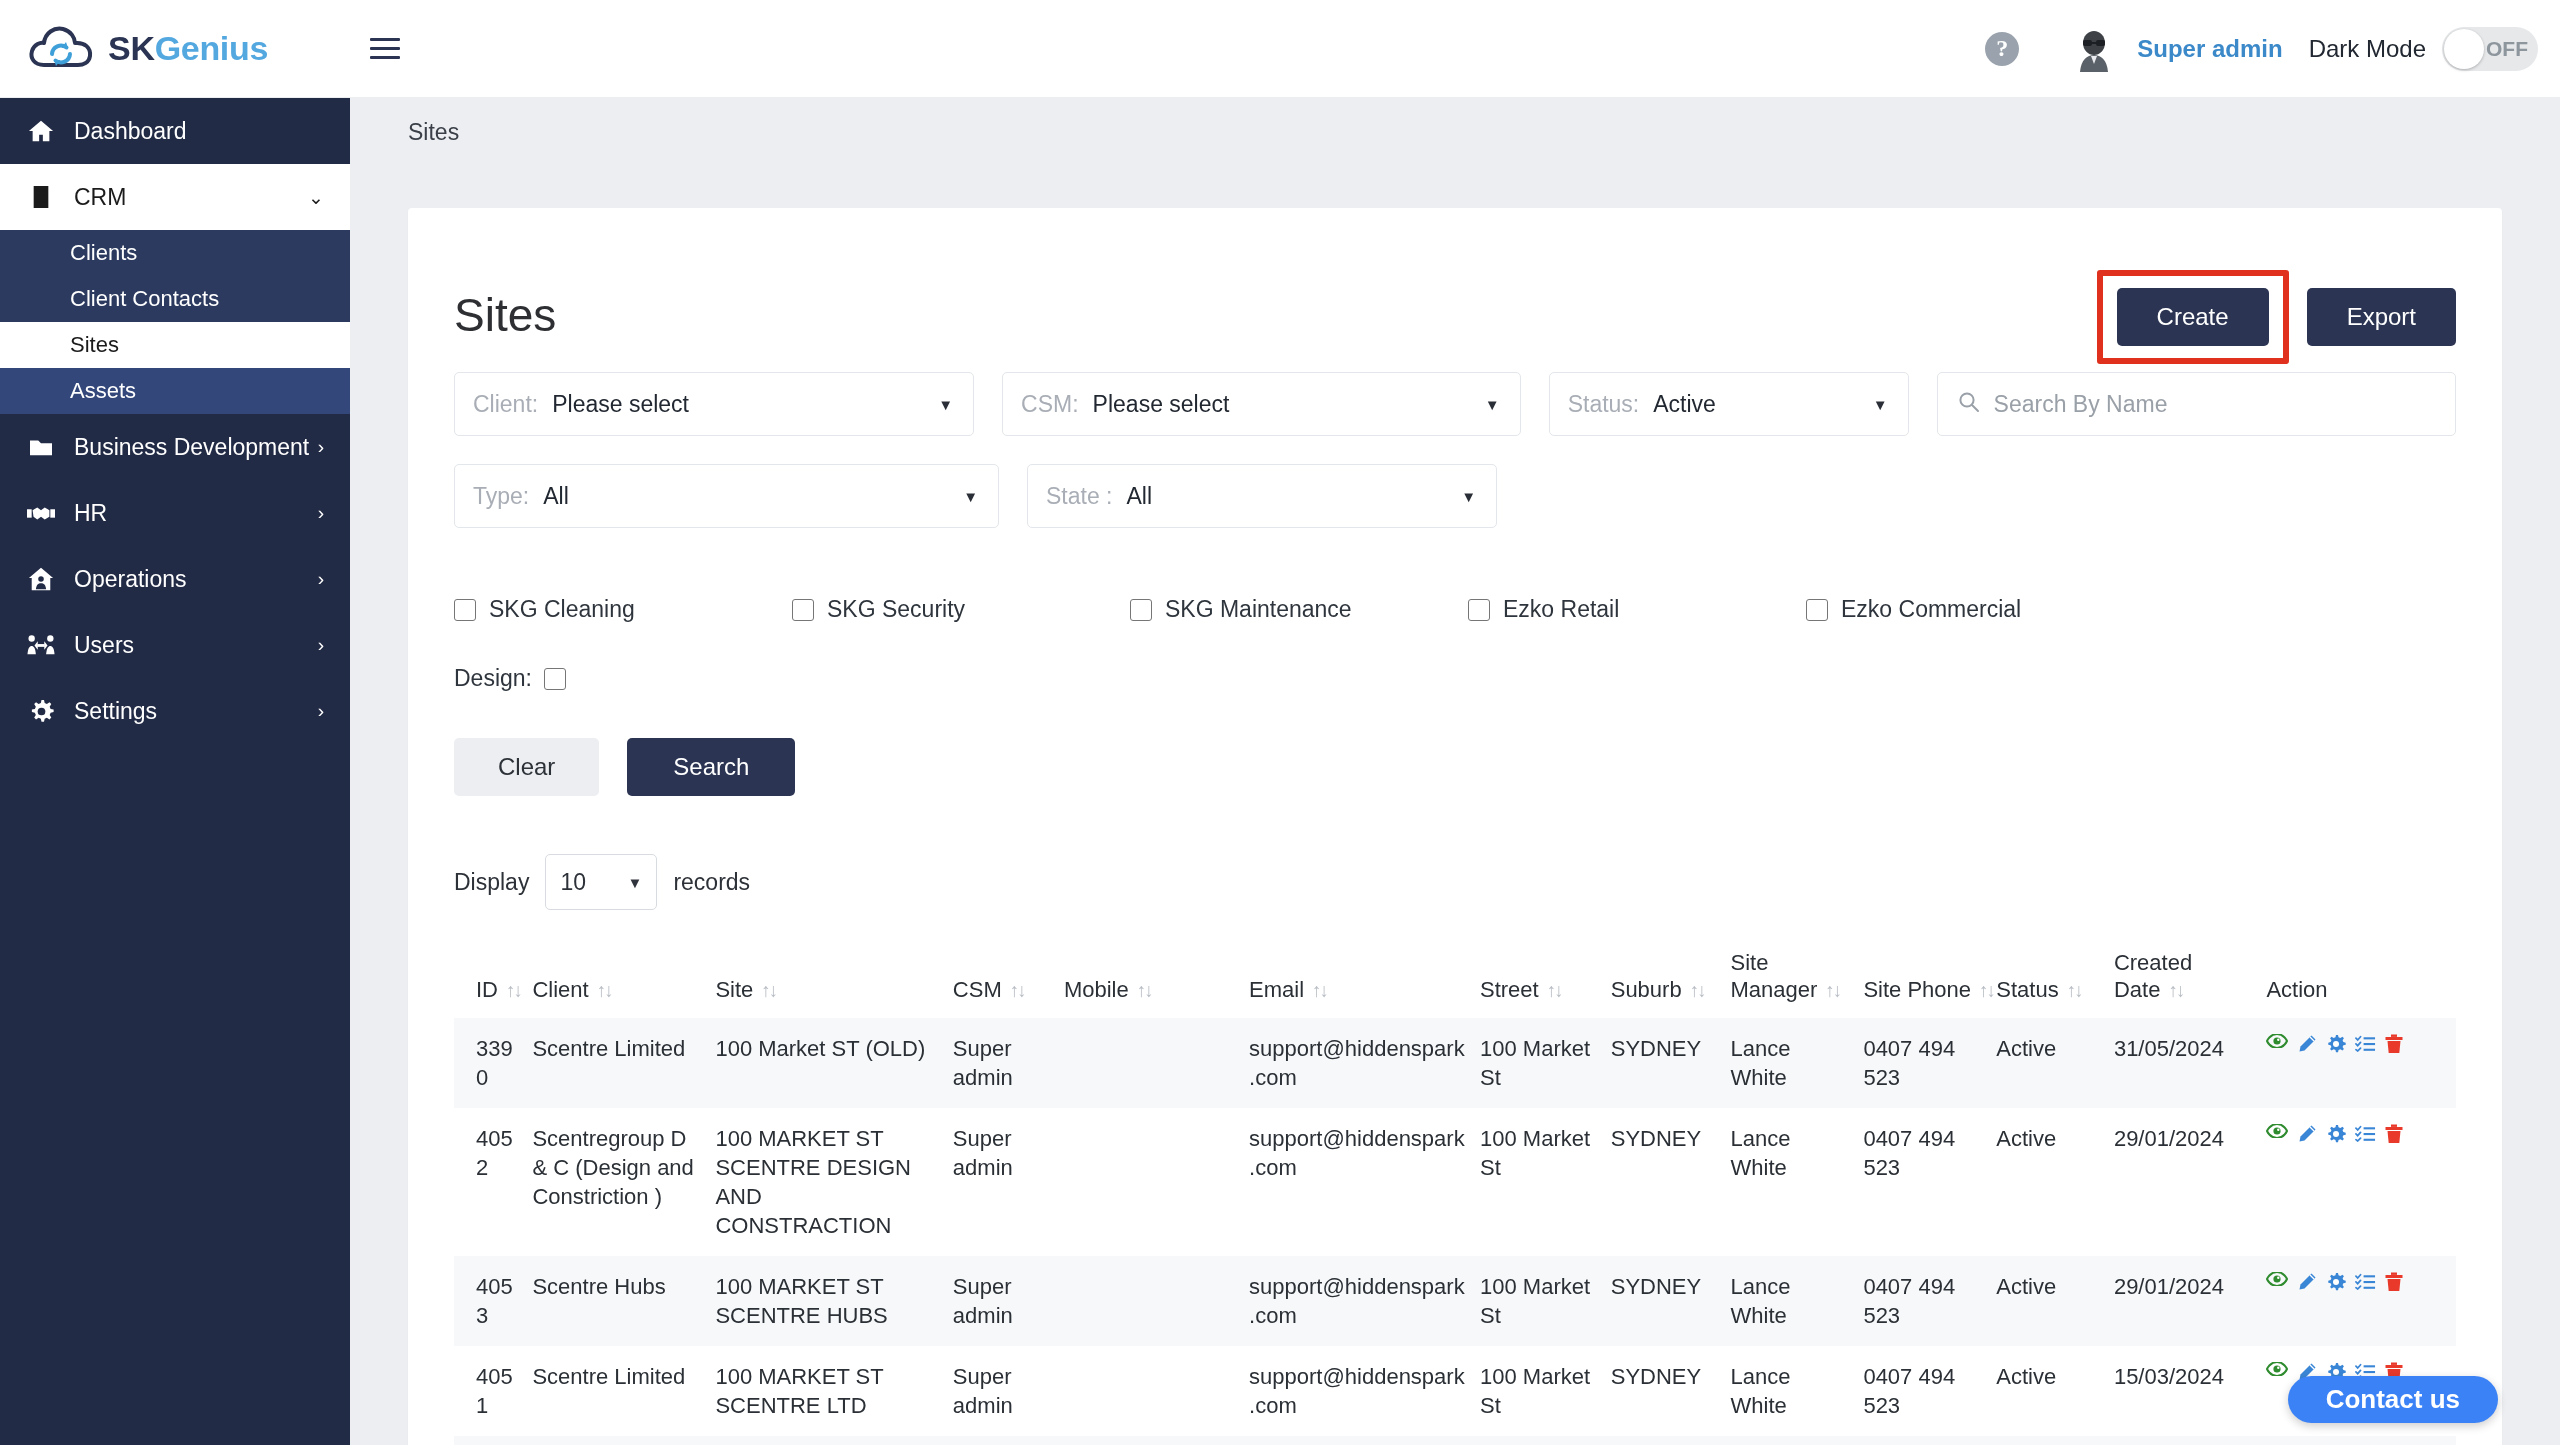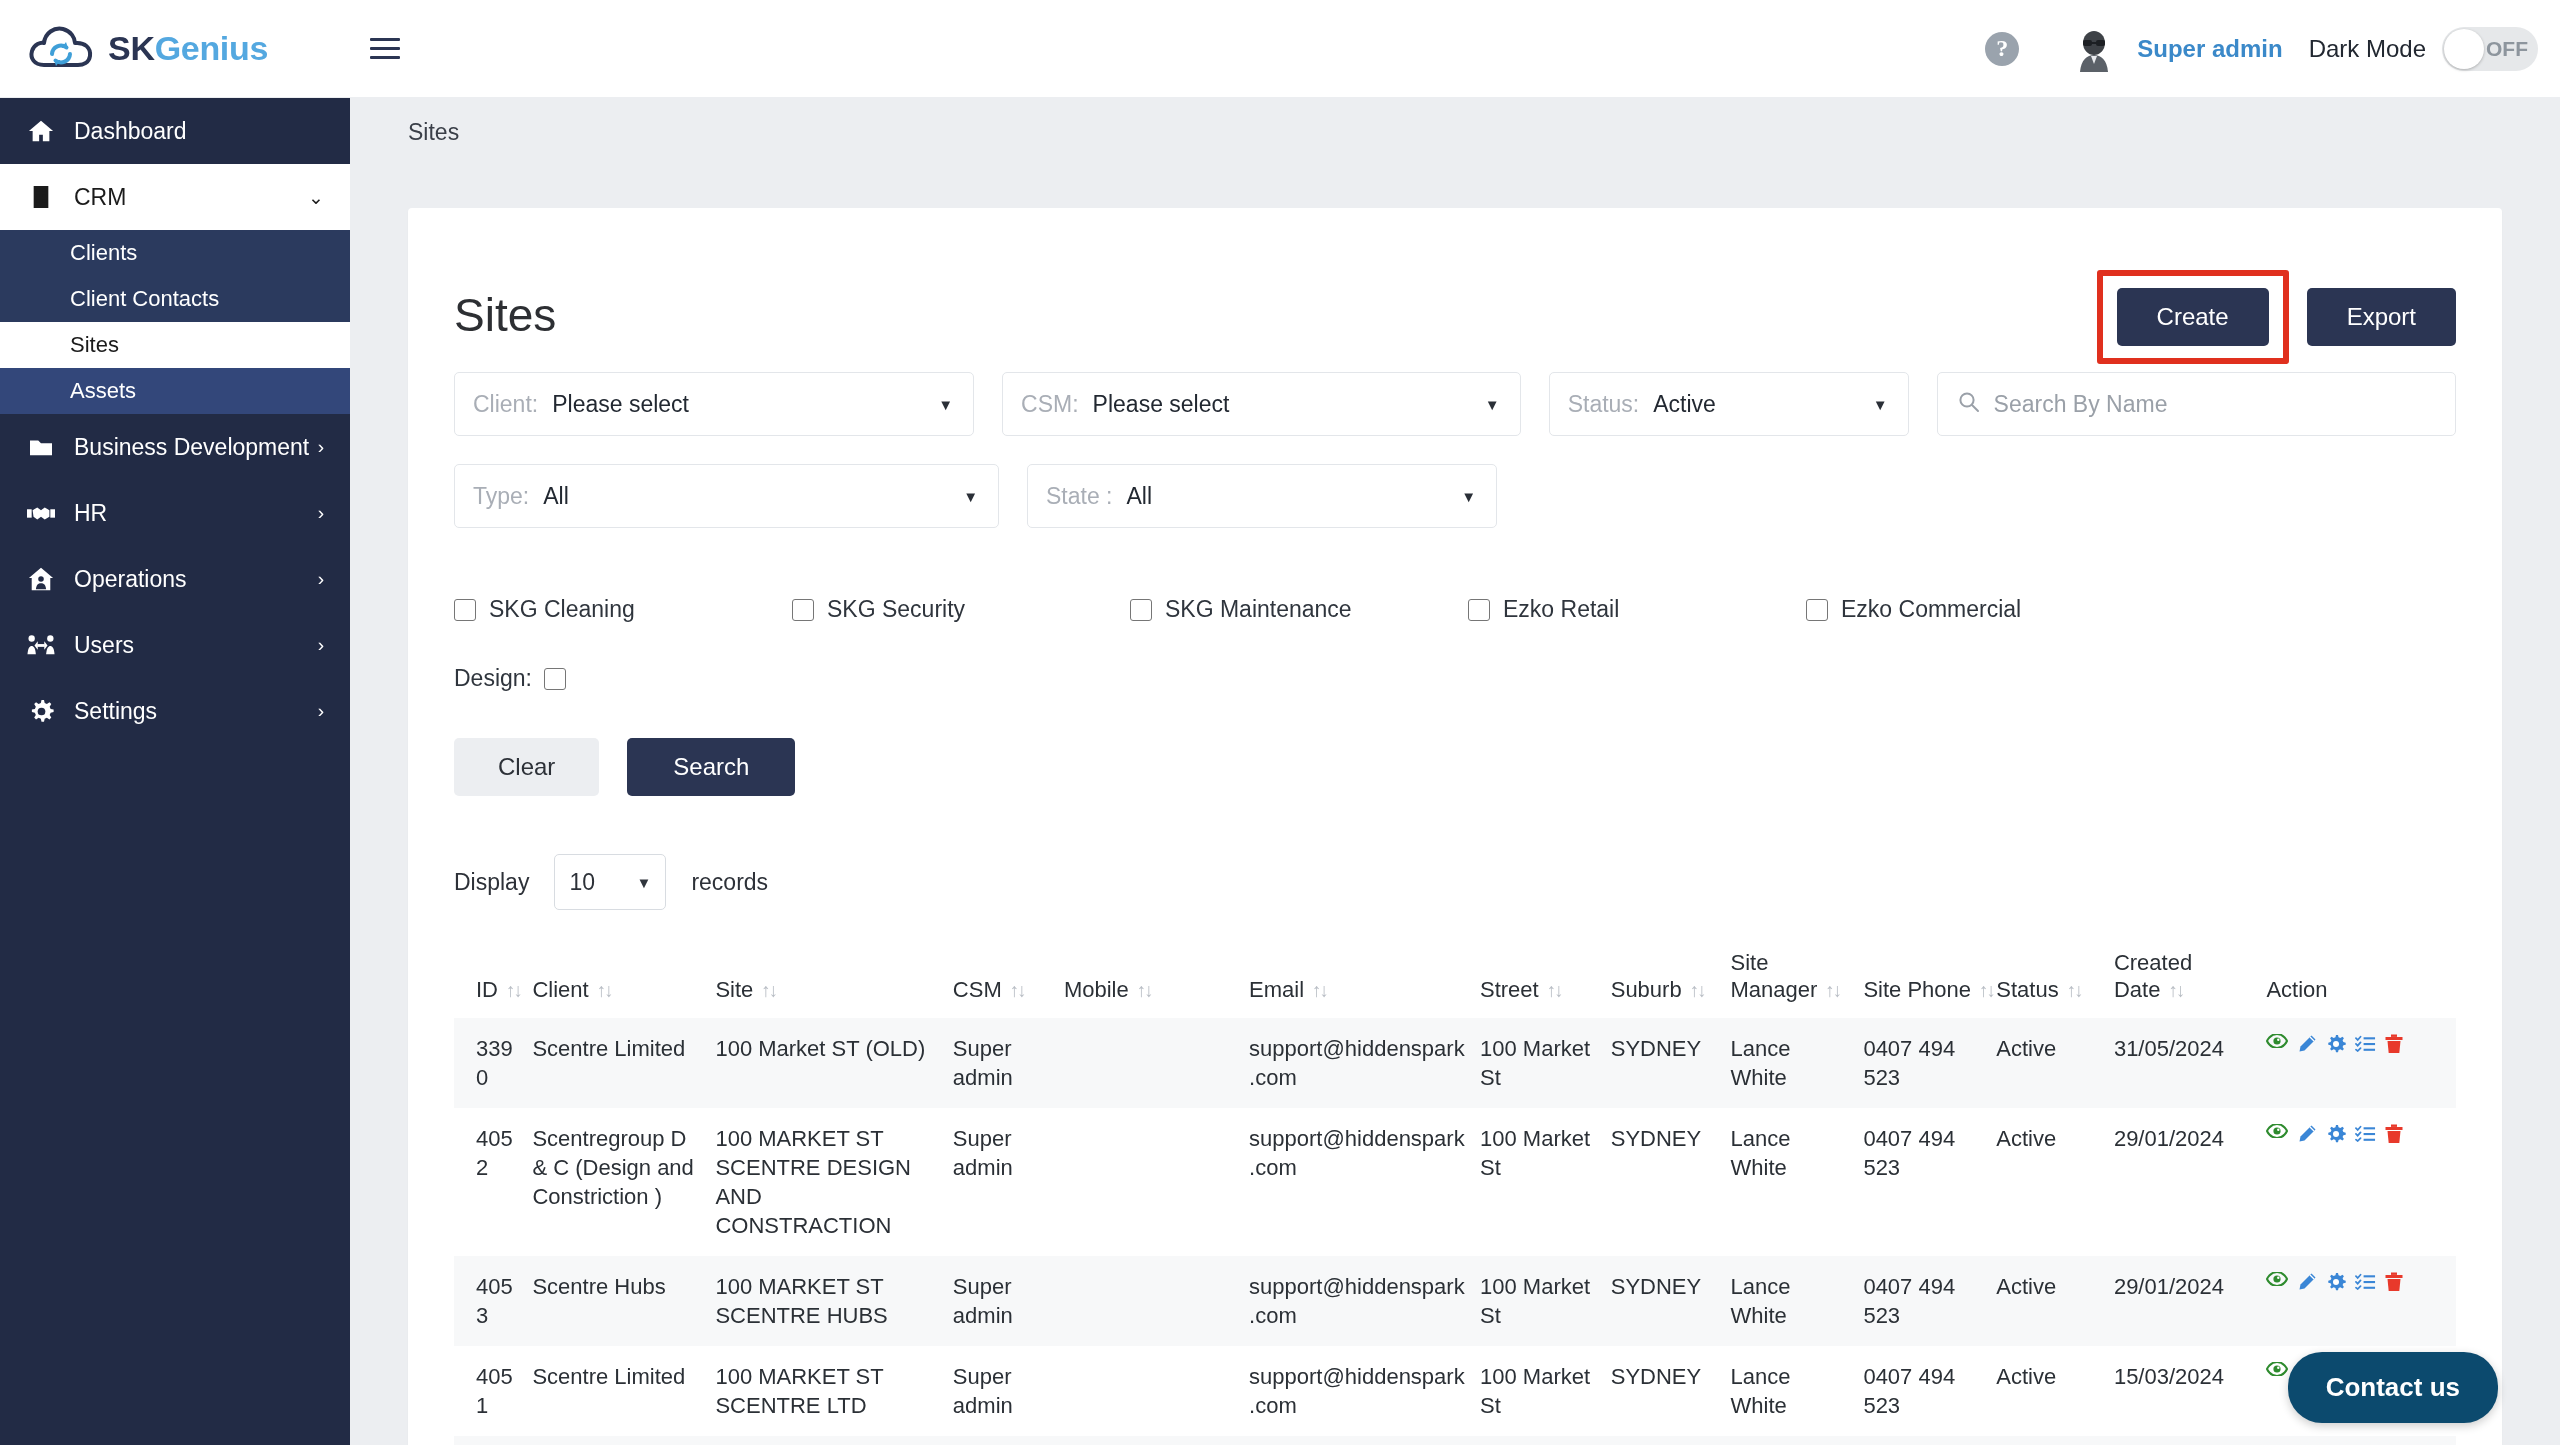--- a/index.html
+++ b/index.html
@@ -178,21 +178,21 @@
   .action-btns { display: flex; gap: 28px; margin-top: 46px; }
   .btn-clear {
     background: #eceef1; color: #2d3138; border: none; border-radius: 5px;
     font-size: 24px; padding: 15px 44px; cursor: pointer; font-family: inherit;
   }
   .btn-search {
     background: #2b3553; color: #ffffff; border: none; border-radius: 5px;
     font-size: 24px; padding: 15px 46px; cursor: pointer; font-family: inherit;
   }
 
-  .display-row { display: flex; align-items: center; gap: 25px; margin-top: 58px; font-size: 23px; color: #2d3138; }
+  .display-row { display: flex; align-items: center; gap: 16px; margin-top: 58px; font-size: 23px; color: #2d3138; }
   .display-sel {
     width: 112px; height: 56px; border: 1px solid #d8dce1; border-radius: 5px;
     display: flex; align-items: center; justify-content: space-between;
     padding: 0 14px; font-size: 23px; background: #fff; cursor: pointer;
   }
   .display-sel .cv { font-size: 15px; color: #30353d; }
 
   
   table.dt { width: 100%; border-collapse: collapse; margin-top: 40px; }
   table.dt th {
@@ -209,22 +209,22 @@
   table.dt tbody tr.odd { background: #f7f8f9; }
   table.dt tbody tr.even { background: #ffffff; }
   table.dt th:first-child, table.dt td:first-child { padding-left: 22px; }
 
   .act-icons { display: flex; flex-wrap: wrap; gap: 9px; width: 160px; }
   .act-icons .ic { cursor: pointer; line-height: 0; }
 
   
   #contactus {
     position: absolute; right: 62px; bottom: 22px;
-    background: #0c4a6e; color: #ffffff; border-radius: 34px;
-    padding: 20px 38px; font-size: 26px; font-weight: bold; cursor: pointer;
+    background: #3b82f6; color: #ffffff; border-radius: 34px;
+    padding: 8px 38px; font-size: 26px; font-weight: bold; cursor: pointer;
     box-shadow: 0 3px 10px rgba(0,0,0,.2); z-index: 40; white-space: nowrap;
   }
 </style>
 </head>
 <body>
 
 <div id="topbar">
   <div id="brand">
     <span class="logo-svg">
       <svg viewBox="0 0 66 52" width="66" height="52">

